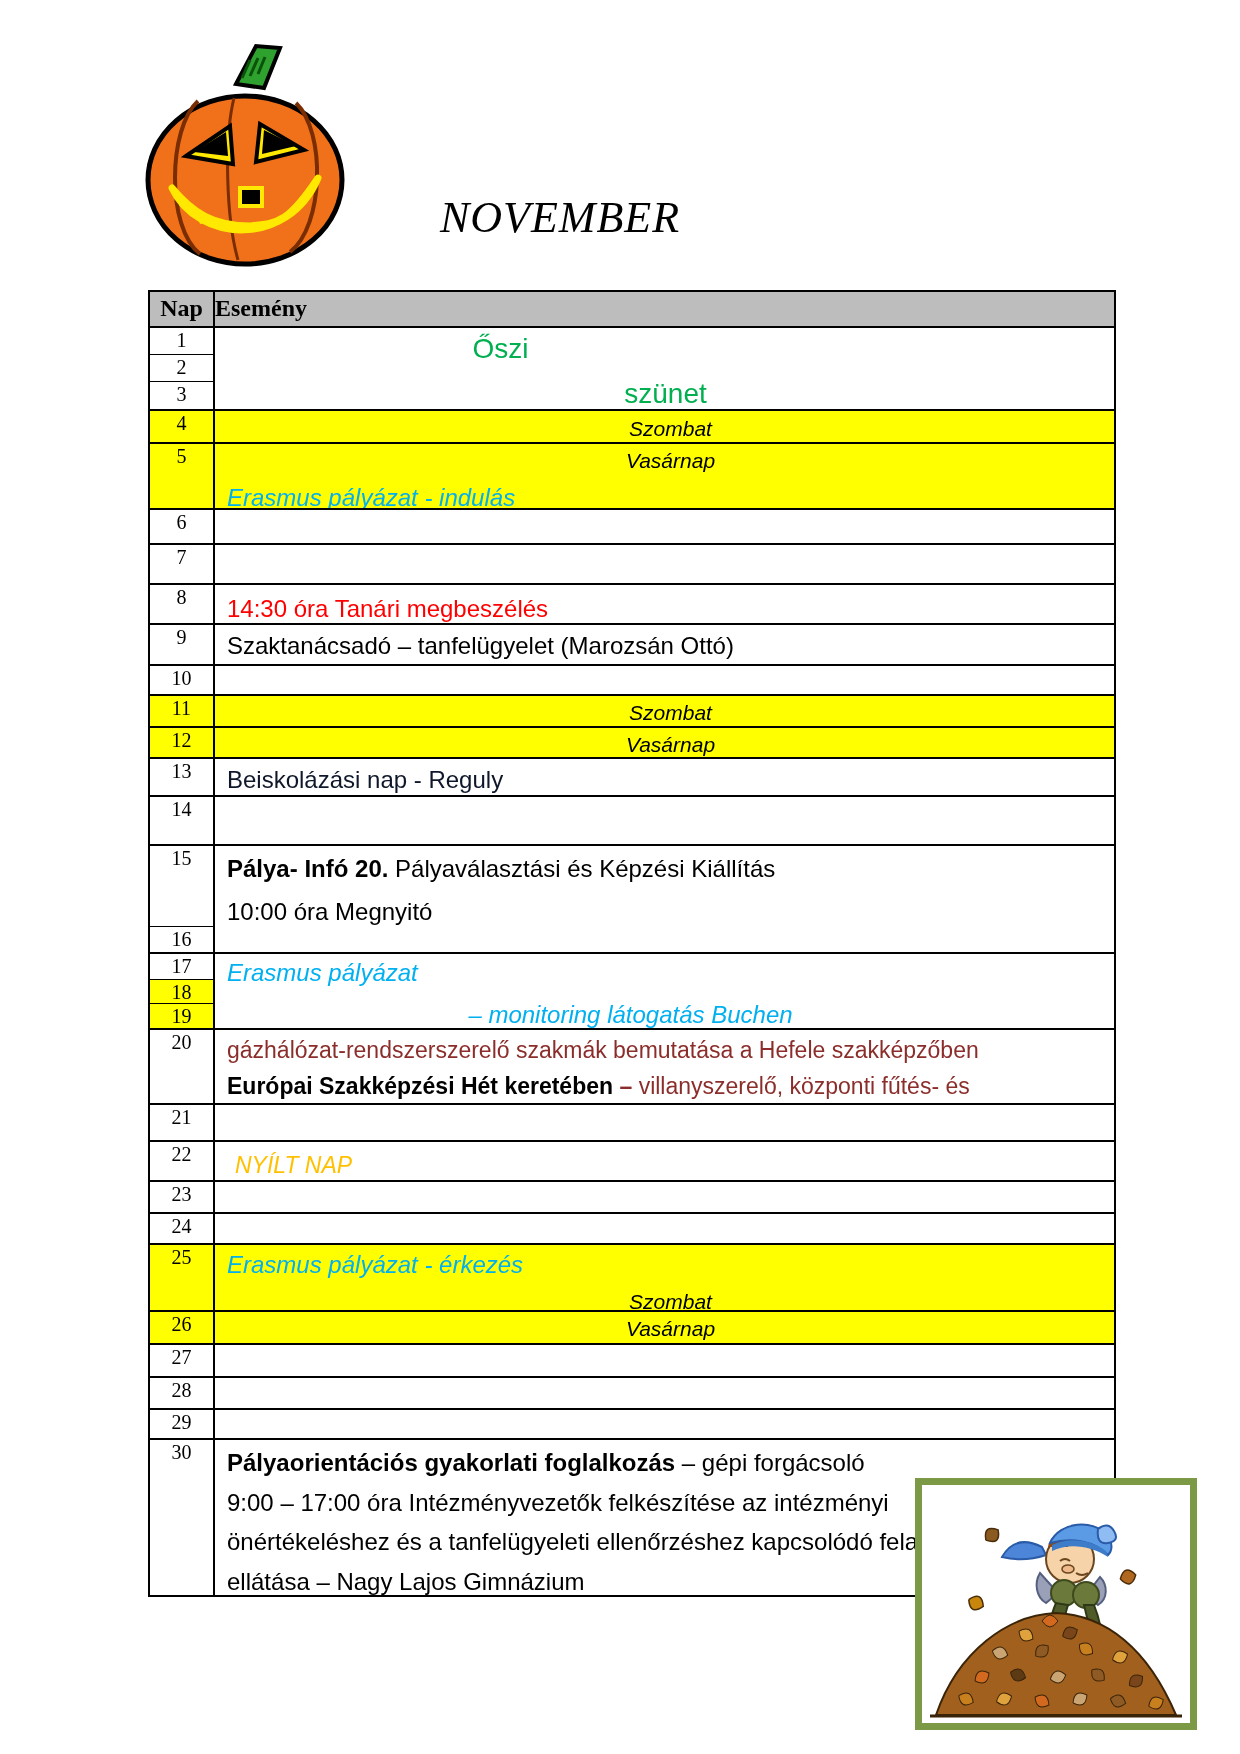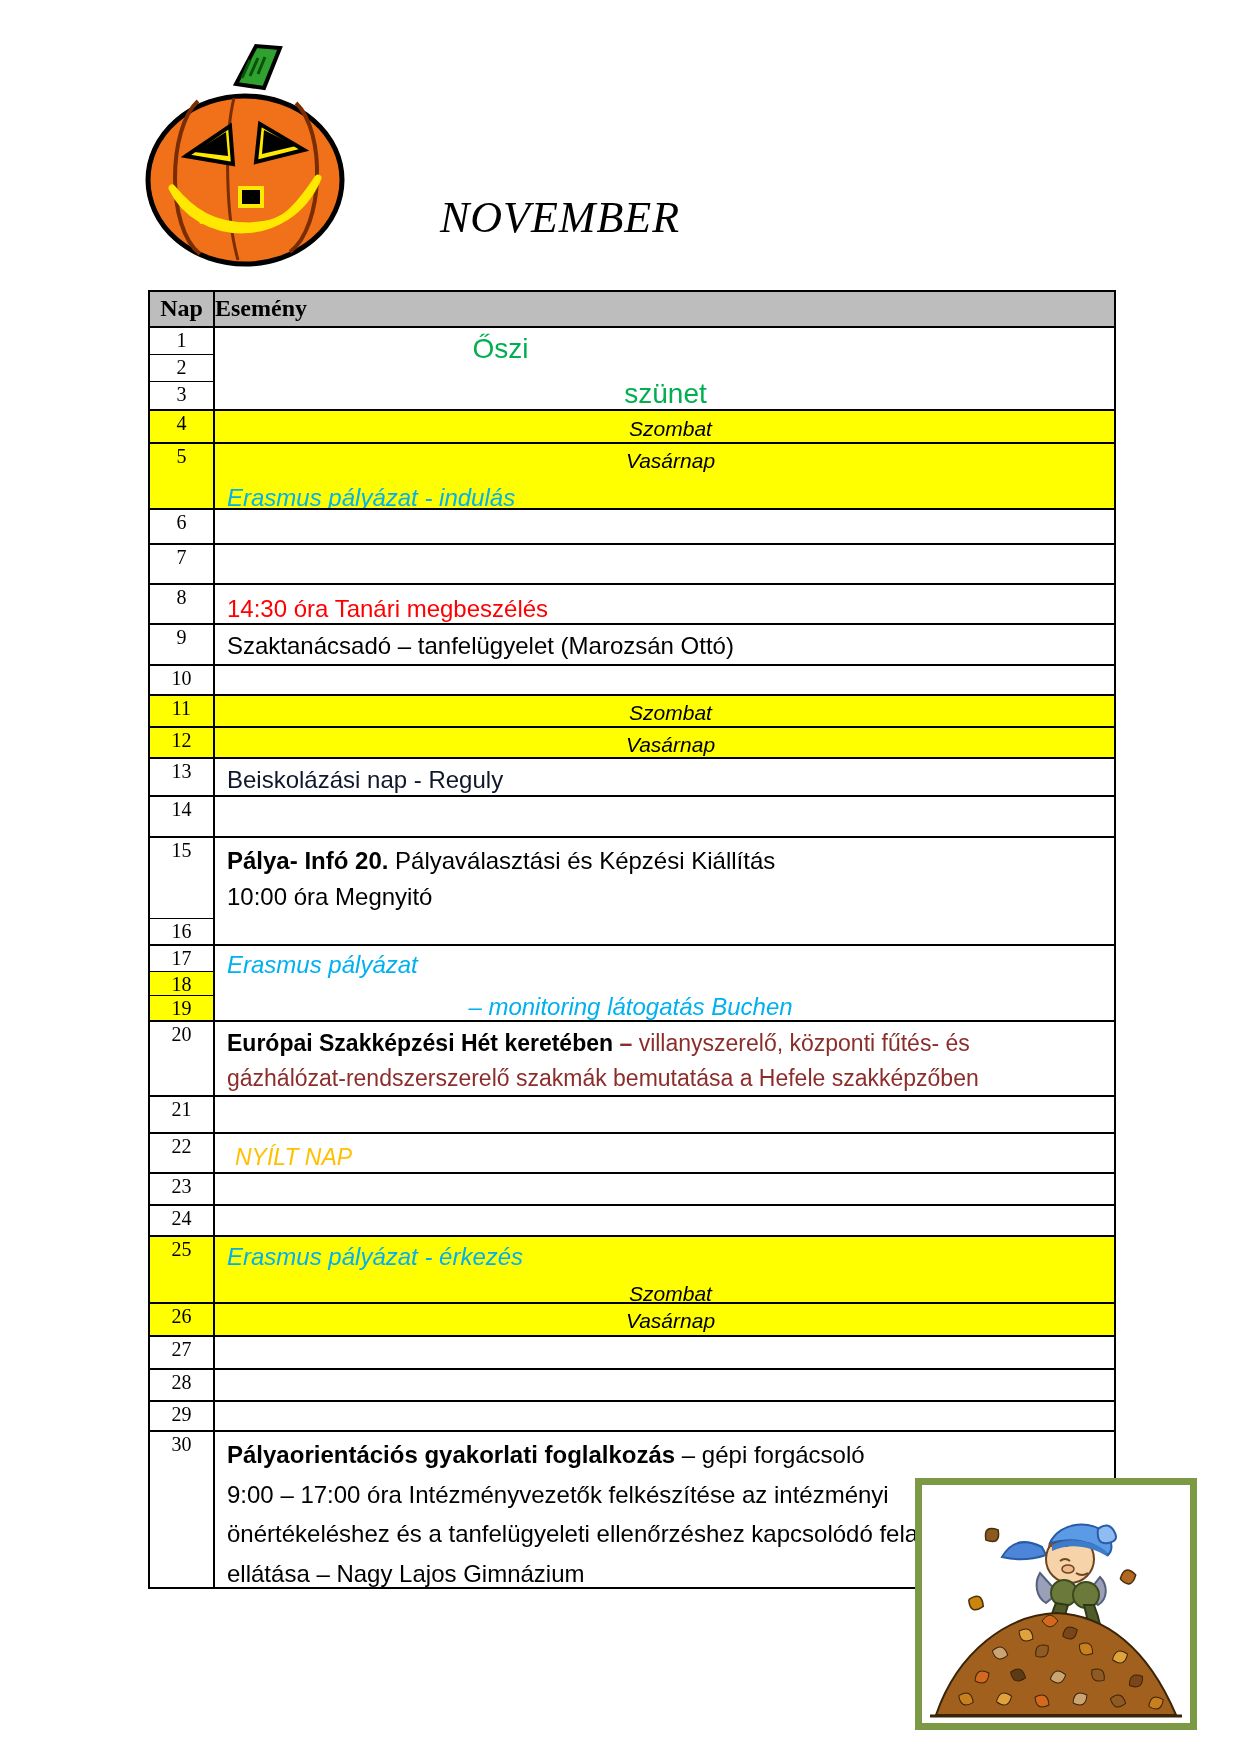--- a/index.html
+++ b/index.html
@@ -152,52 +152,52 @@
       <div class="block">
         <div class="day-col">
           <div class="day-cell" style="height: 36px;">13</div>
         </div>
         <div class="event-cell" style="height: 36px;">
           <div class="line left" style="margin-top: 3px; font-size: 24px;"><span class="c-teal">Beiskolázási nap - Reguly</span></div>
         </div>
       </div>
       <div class="block">
         <div class="day-col">
-          <div class="day-cell" style="height: 39px;">14</div>
+          <div class="day-cell" style="height: 47px;">14</div>
         </div>
         <div class="event-cell" style="height: 36px;"></div>
       </div>
       <div class="block">
         <div class="day-col">
           <div class="day-cell" style="height: 81px;">15</div>
           <div class="day-cell" style="height: 25px;">16</div>
         </div>
         <div class="event-cell" style="height: 106px;">
           <div class="line left" style="margin-top: 5px; font-size: 24px;"><span class="c-black b">Pálya- Infó 20.</span><span class="c-black"> Pályaválasztási és Képzési Kiállítás</span></div>
-          <div class="line left" style="margin-top: 2px; font-size: 24px;"><span class="c-black">10:00 óra Megnyitó</span></div>
+          <div class="line left" style="margin-top: 9px; font-size: 24px;"><span class="c-black">10:00 óra Megnyitó</span></div>
         </div>
       </div>
       <div class="block">
         <div class="day-col">
           <div class="day-cell" style="height: 26px;">17</div>
           <div class="day-cell yel" style="height: 24px;">18</div>
           <div class="day-cell yel" style="height: 24px;">19</div>
         </div>
         <div class="event-cell" style="height: 74px;">
           <div class="line left" style="margin-top: 1px; font-size: 24px;"><span class="c-cyan i">Erasmus pályázat</span></div>
           <div class="line center" style="margin-top: 8px; font-size: 24px; transform: translateX(-40px);"><span class="c-cyan i">– monitoring látogatás Buchen</span></div>
         </div>
       </div>
       <div class="block">
         <div class="day-col">
           <div class="day-cell" style="height: 73px;">20</div>
         </div>
         <div class="event-cell" style="height: 73px;">
+          <div class="line left" style="margin-top: 3px; font-size: 23px;"><span class="c-maroon">gázhálózat-rendszerszerelő szakmák bemutatása a Hefele szakképzőben</span></div>
           <div class="line left" style="margin-top: 4px; font-size: 23px;"><span class="c-black b">Európai Szakképzési Hét keretében </span><span class="c-maroon b">– </span><span class="c-maroon">villanyszerelő, központi fűtés- és</span></div>
-          <div class="line left" style="margin-top: 3px; font-size: 23px;"><span class="c-maroon">gázhálózat-rendszerszerelő szakmák bemutatása a Hefele szakképzőben</span></div>
         </div>
       </div>
       <div class="block">
         <div class="day-col">
           <div class="day-cell" style="height: 35px;">21</div>
         </div>
         <div class="event-cell" style="height: 35px;"></div>
       </div>
       <div class="block">
         <div class="day-col">

